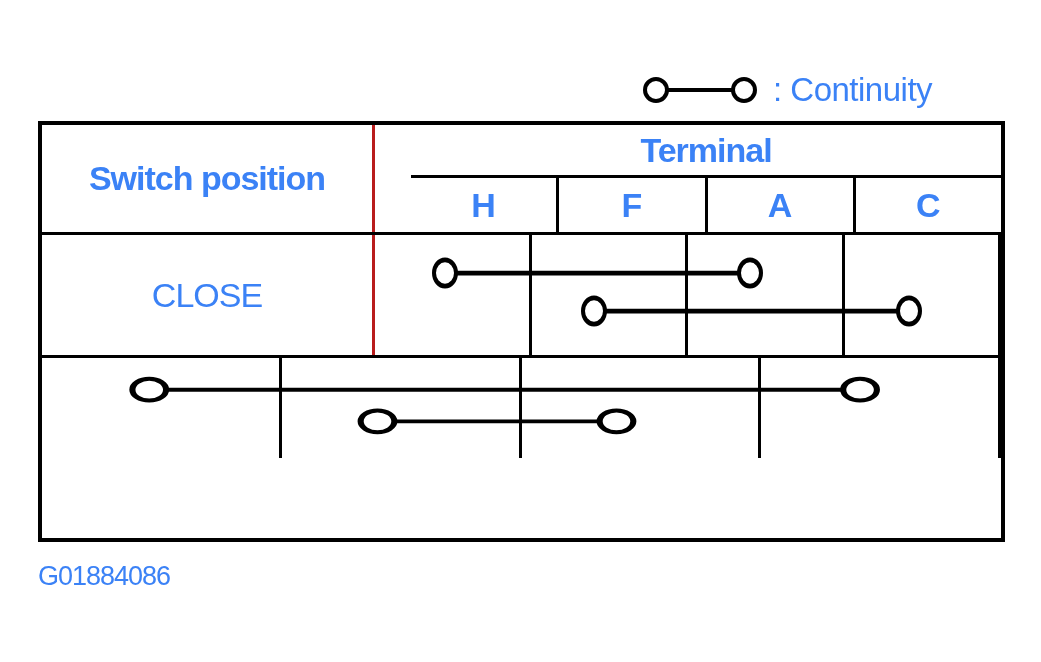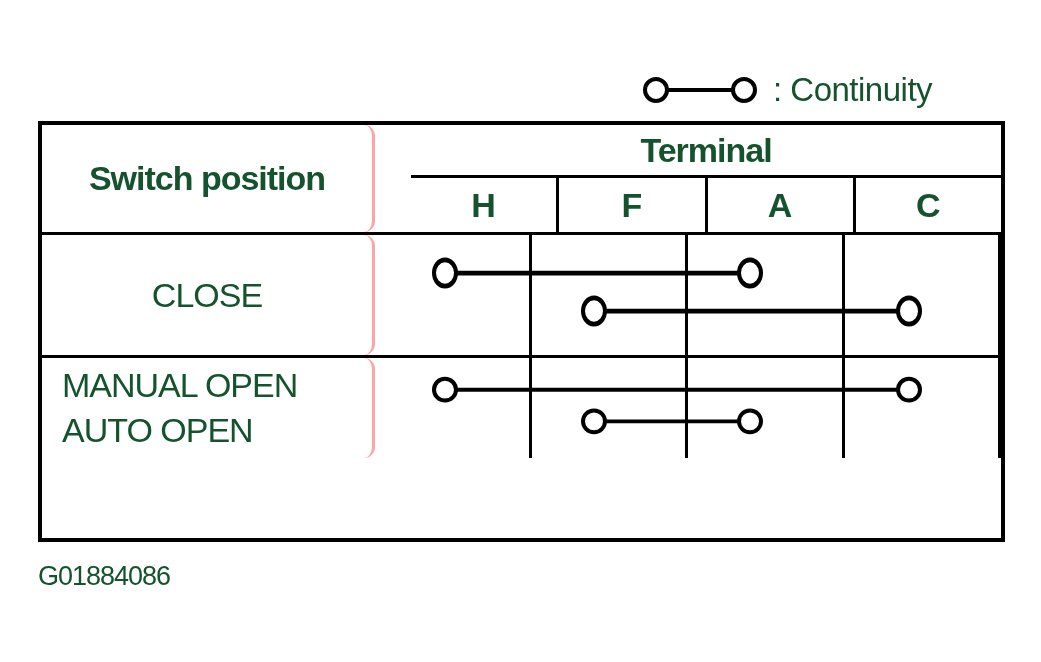--- a/index.html
+++ b/index.html
@@ -2,21 +2,21 @@
 <html><head>
 <meta charset="utf-8">
 <style>
   html, body { margin: 0; padding: 0; background: #fff; }
   .page {
     position: relative;
     width: 1041px;
     height: 662px;
     background: #ffffff;
     font-family: "Liberation Sans", sans-serif;
-    color: #14532d;
+    color: #3b82f6;
     overflow: hidden;
   }
 
   
   .legend {
     position: absolute;
     left: 641px;
     top: 71px;
     display: flex;
     align-items: center;
@@ -44,30 +44,29 @@
   }
   .header-row {
     display: flex;
     height: 110px;
     border-bottom: 3px solid #000;
     box-sizing: border-box;
   }
   .pos-cell {
     width: 333px;
     box-sizing: border-box;
-    border-right: 3px solid #fca5a5;
+    border-right: 3px solid #b91c1c;
     display: flex;
     flex-direction: column;
     align-items: center;
     justify-content: center;
     font-size: 34px;
     line-height: 1.32;
     letter-spacing: -1px;
     flex-shrink: 0;
-    border-radius: 11px;
   }
   .pos-cell.head { font-weight: 700; }
   .pos-cell.left {
     align-items: flex-start;
     padding-left: 20px;
   }
   .term-head {
     flex: 1;
     display: flex;
     flex-direction: column;
@@ -165,24 +164,20 @@
               <line x1="70" y1="32" x2="375" y2="32"></line>
               <circle cx="70" cy="32" r="11"></circle>
               <circle cx="375" cy="32" r="11"></circle>
               <line x1="219" y1="64" x2="534" y2="64"></line>
               <circle cx="219" cy="64" r="11"></circle>
               <circle cx="534" cy="64" r="11"></circle>
             </svg>
           </div>
         </div>
         <div class="data-row">
-          <div class="pos-cell left">
-            <div>MANUAL OPEN</div>
-            <div>AUTO OPEN</div>
-          </div>
           <div class="term-area">
             <div class="term-cell"></div>
             <div class="term-cell"></div>
             <div class="term-cell"></div>
             <div class="term-cell"></div>
             <svg class="conn-svg" viewBox="0 0 626 101" preserveAspectRatio="none">
               <line x1="70" y1="32" x2="534" y2="32"></line>
               <circle cx="70" cy="32" r="11"></circle>
               <circle cx="534" cy="32" r="11"></circle>
               <line x1="219" y1="64" x2="375" y2="64"></line>

